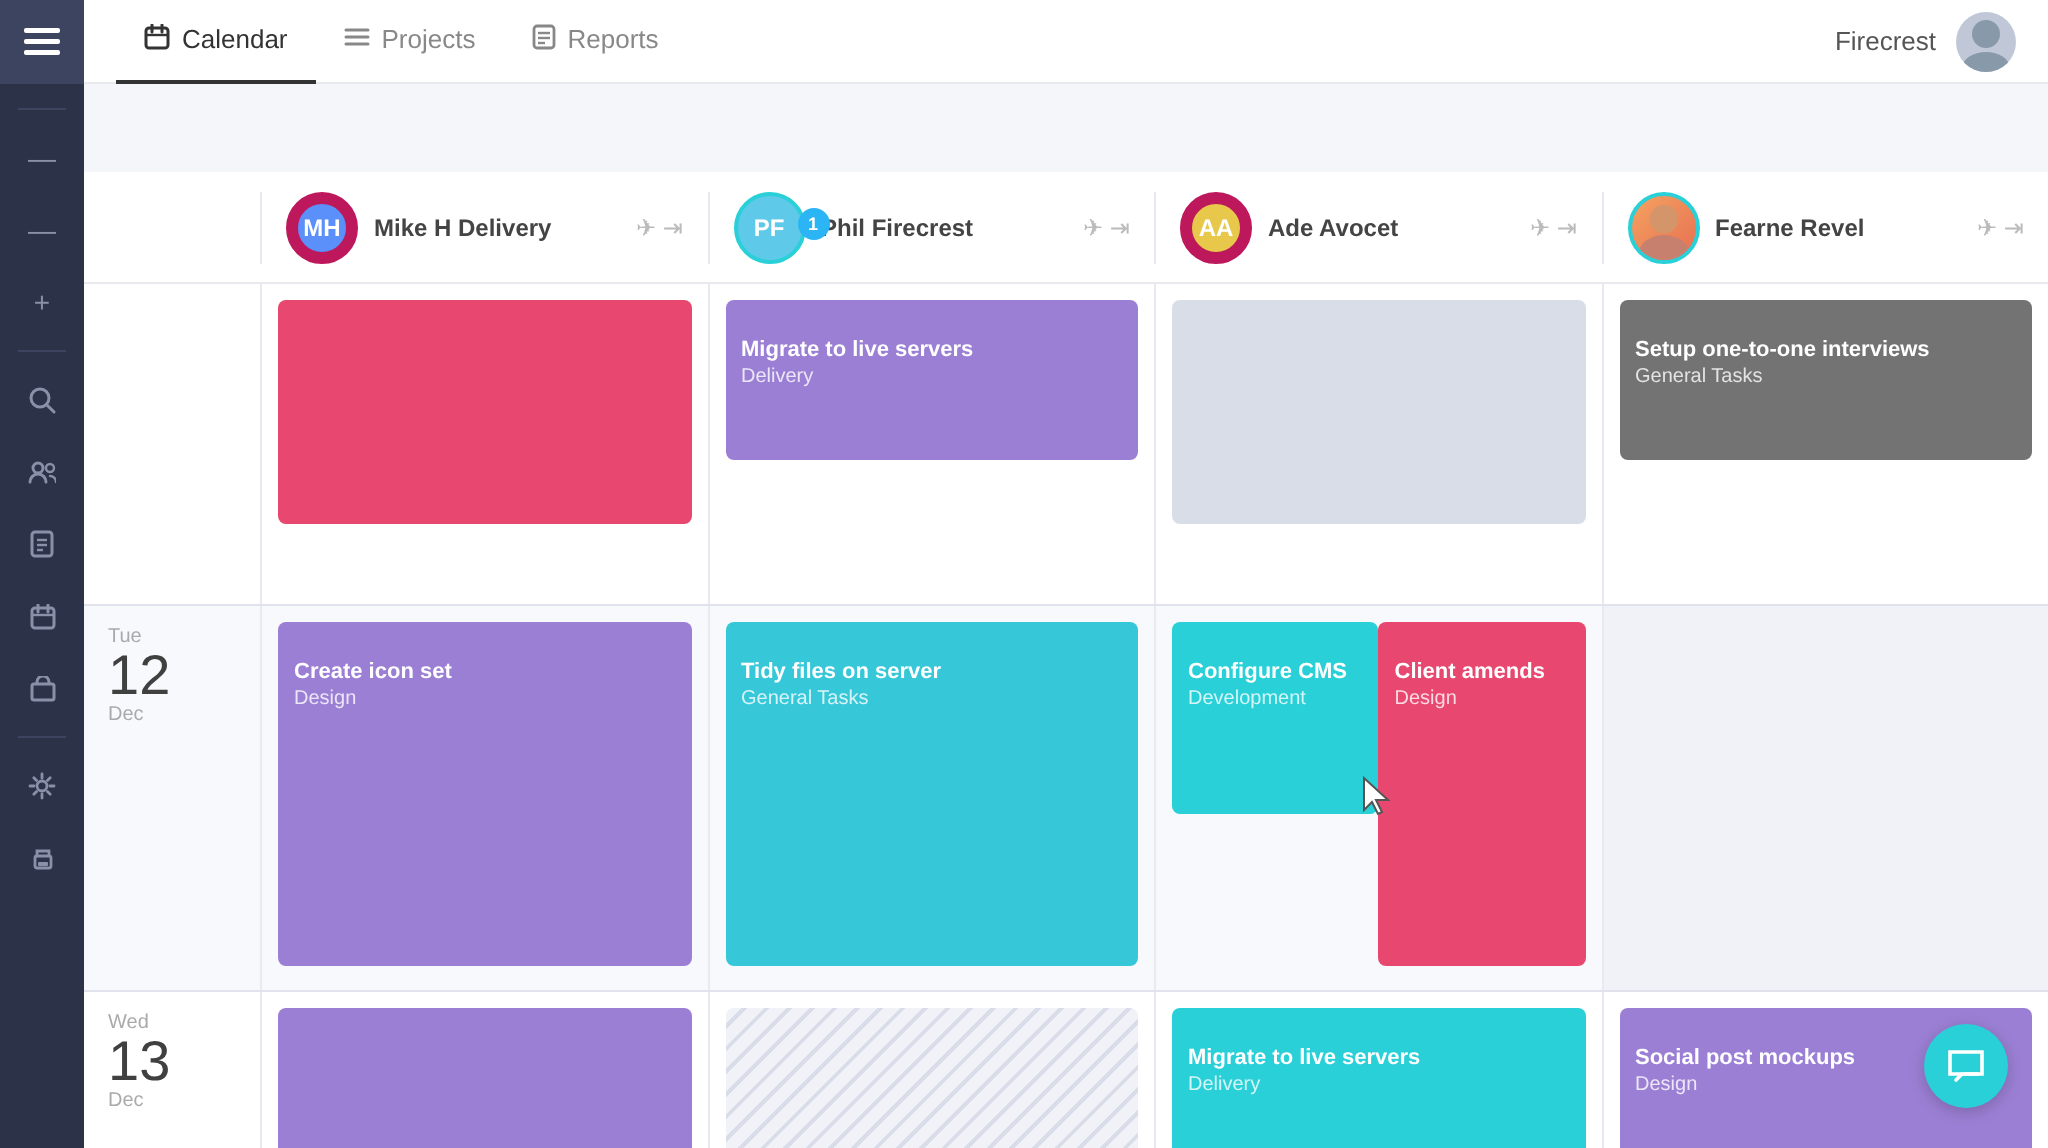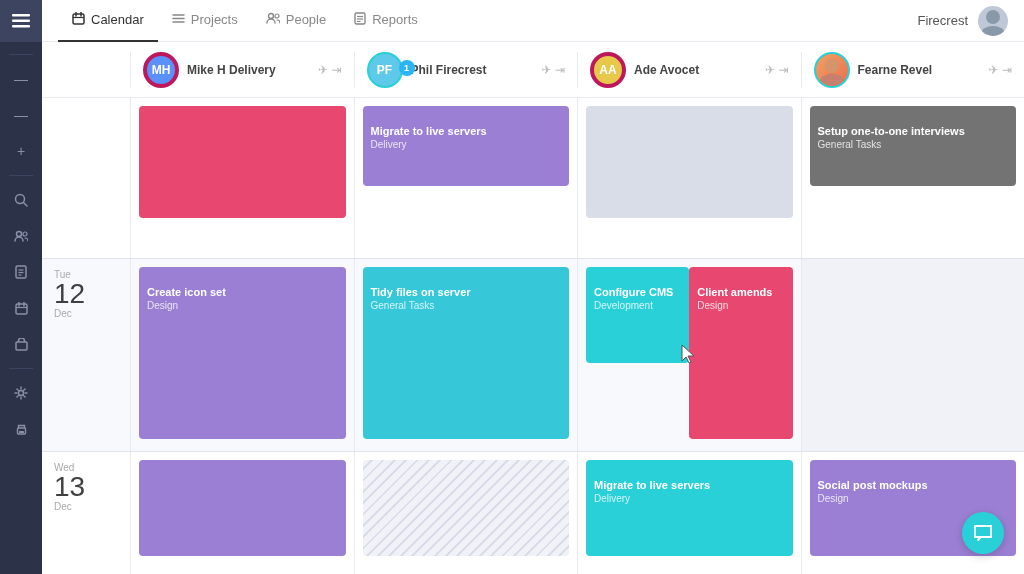--- a/index.html
+++ b/index.html
@@ -51,20 +51,21 @@
       background: #3d4460;
       margin: 4px 0;
     }
 
     
     .main {
       flex: 1;
       display: flex;
       flex-direction: column;
       overflow: hidden;
+      gap: 44px;
     }
 
     
     .topnav {
       height: 42px;
       background: #fff;
       border-bottom: 1px solid #e8eaf0;
       display: flex;
       align-items: center;
       padding: 0 16px;
@@ -144,21 +145,21 @@
       width: 36px;
       height: 36px;
       border-radius: 50%;
       display: flex;
       align-items: center;
       justify-content: center;
       font-size: 12px;
       font-weight: 700;
       color: white;
       flex-shrink: 0;
-      border: 4px solid #be185d;
+      border: 6px solid #be185d;
       overflow: hidden;
     }
     .person-name {
       font-size: 12px;
       font-weight: 600;
       color: #444;
     }
     .person-badge {
       position: absolute;
       top: 8px;
@@ -375,31 +376,20 @@
         <svg width="13" height="11" viewBox="0 0 13 11" fill="none">
             <line x1="1" y1="2" x2="12" y2="2" stroke="#888" stroke-width="1.5" stroke-linecap="round"></line>
             <line x1="1" y1="5.5" x2="12" y2="5.5" stroke="#888" stroke-width="1.5" stroke-linecap="round"></line>
             <line x1="1" y1="9" x2="12" y2="9" stroke="#888" stroke-width="1.5" stroke-linecap="round"></line>
           </svg>
       </span>
       <span>Projects</span>
     </div>
     <div class="nav-tab">
       <span>
-        <svg width="14" height="12" viewBox="0 0 14 12" fill="none">
-            <circle cx="5" cy="4" r="2.5" stroke="#888" stroke-width="1.4"></circle>
-            <path d="M1 11c0-2.2 1.8-4 4-4s4 1.8 4 4" stroke="#888" stroke-width="1.4" stroke-linecap="round"></path>
-            <circle cx="11" cy="4" r="2" stroke="#888" stroke-width="1.2"></circle>
-            <path d="M11 8c1.5 0 3 1.1 3 3" stroke="#888" stroke-width="1.2" stroke-linecap="round"></path>
-          </svg>
-      </span>
-      <span>People</span>
-    </div>
-    <div class="nav-tab">
-      <span>
         <svg width="12" height="13" viewBox="0 0 12 13" fill="none">
             <rect x="1" y="1" width="10" height="11" rx="1.5" stroke="#888" stroke-width="1.4"></rect>
             <line x1="3" y1="4.5" x2="9" y2="4.5" stroke="#888" stroke-width="1.2"></line>
             <line x1="3" y1="7" x2="9" y2="7" stroke="#888" stroke-width="1.2"></line>
             <line x1="3" y1="9.5" x2="6.5" y2="9.5" stroke="#888" stroke-width="1.2"></line>
           </svg>
       </span>
       <span>Reports</span>
     </div>
     <div class="nav-right">

